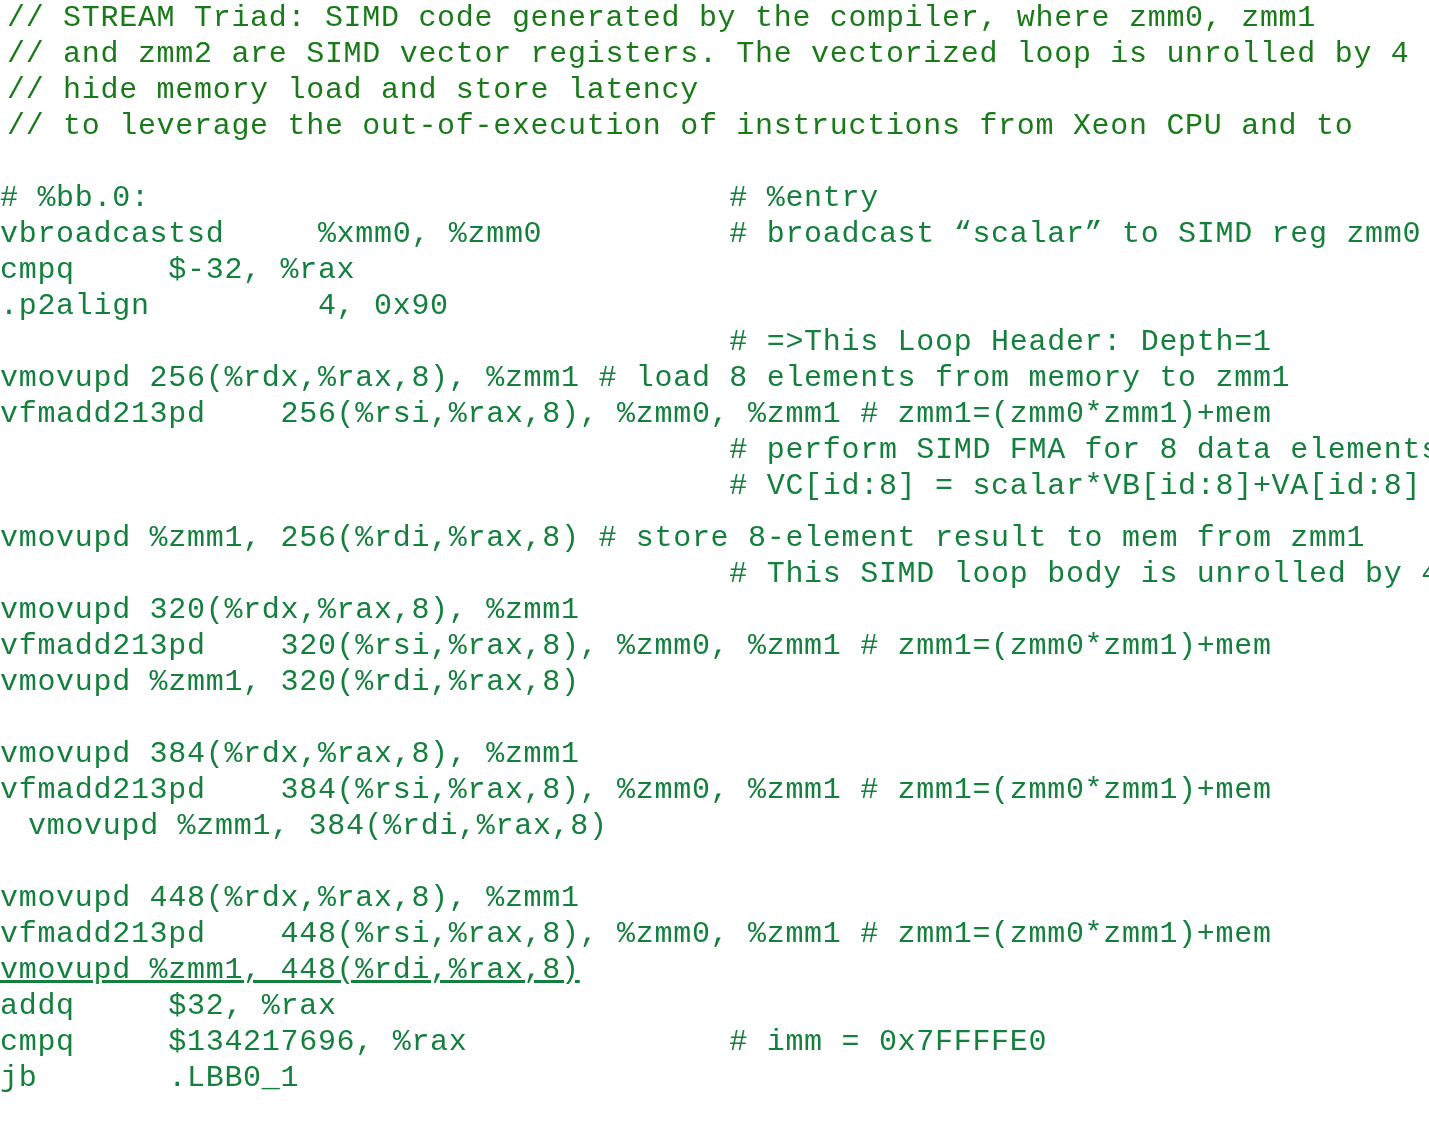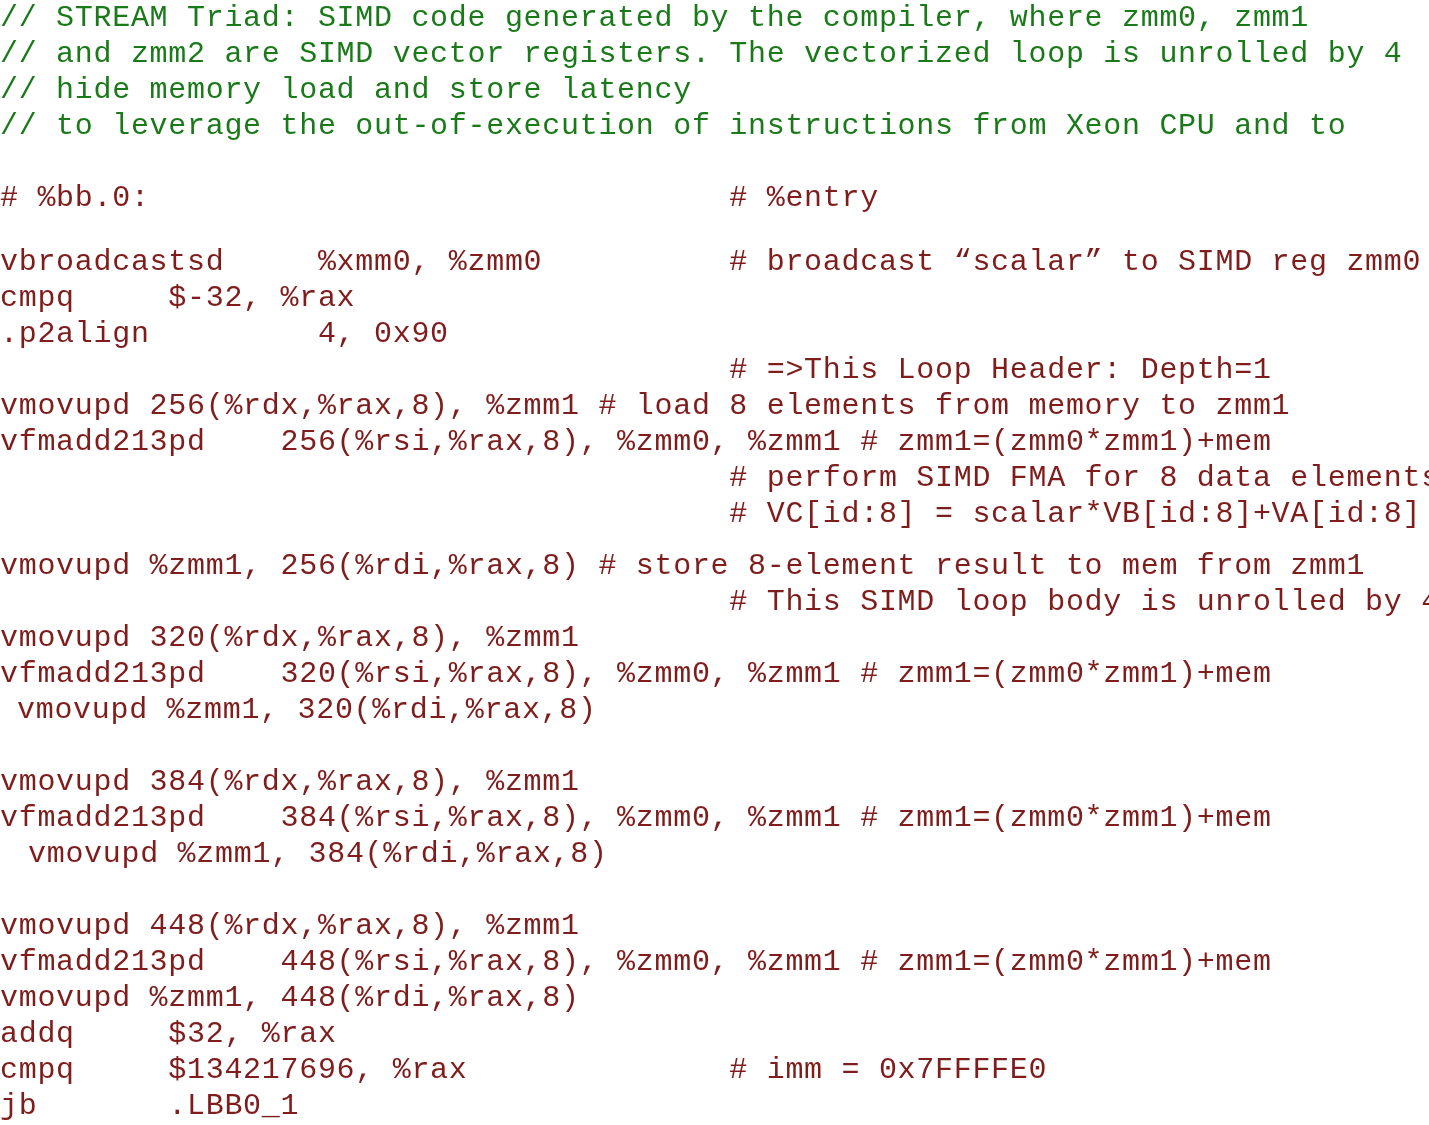--- a/index.html
+++ b/index.html
@@ -21,24 +21,25 @@
     width: 1429px;
   }
   .code-line {
     display: block;
     white-space: pre;
     font-family: "Liberation Mono", "DejaVu Sans Mono", monospace;
     font-size: 30px;
     line-height: 36px;
     height: 36px;
     letter-spacing: 0px;
-    color: #7f1d1d;
+    color: #15803d;
   }
   .code-line.comment-c {
     color: #1a7a1a;
+    padding-left: 7px;
   }
   .code-line.blank {
     color: transparent;
   }
   
   #listing {
     transform-origin: 0 0;
   }
 </style>
 </head>
@@ -47,38 +48,38 @@
 <div id="listing">
   <div id="header-block">
       <div class="code-line comment-c" style="letter-spacing: 0.697px;">// STREAM Triad: SIMD code generated by the compiler, where zmm0, zmm1</div>
       <div class="code-line comment-c" style="letter-spacing: 0.697px;">// and zmm2 are SIMD vector registers. The vectorized loop is unrolled by 4</div>
       <div class="code-line comment-c" style="letter-spacing: 0.697px;">// hide memory load and store latency</div>
       <div class="code-line comment-c" style="letter-spacing: 0.697px;">// to leverage the out-of-execution of instructions from Xeon CPU and to</div>
     </div>
   <div id="code-block">
       <div class="code-line blank" style="letter-spacing: 0.697px;">&nbsp;</div>
       <div class="code-line" style="letter-spacing: 0.697px;"># %bb.0:                               # %entry</div>
-      <div class="code-line" style="letter-spacing: 0.697px; margin-top: 28px;">vbroadcastsd     %xmm0, %zmm0          # broadcast “scalar” to SIMD reg zmm0</div>
+      <div class="code-line" style="letter-spacing: 0.697px;">vbroadcastsd     %xmm0, %zmm0          # broadcast “scalar” to SIMD reg zmm0</div>
       <div class="code-line" style="letter-spacing: 0.697px;">cmpq     $-32, %rax</div>
       <div class="code-line" style="letter-spacing: 0.697px;">.p2align         4, 0x90</div>
       <div class="code-line" style="letter-spacing: 0.697px;">                                       # =&gt;This Loop Header: Depth=1</div>
       <div class="code-line" style="letter-spacing: 0.697px; font-family: Liberation Mono, monospace;">vmovupd 256(%rdx,%rax,8), %zmm1 # load 8 elements from memory to zmm1</div>
       <div class="code-line" style="letter-spacing: 0.697px;">vfmadd213pd    256(%rsi,%rax,8), %zmm0, %zmm1 # zmm1=(zmm0*zmm1)+mem</div>
       <div class="code-line" style="letter-spacing: 0.697px;">                                       # perform SIMD FMA for 8 data elements</div>
       <div class="code-line" style="letter-spacing: 0.697px;">                                       # VC[id:8] = scalar*VB[id:8]+VA[id:8]</div>
       <div class="code-line" style="letter-spacing: 0.697px; margin-top: 16px;">vmovupd %zmm1, 256(%rdi,%rax,8) # store 8-element result to mem from zmm1</div>
       <div class="code-line" style="letter-spacing: 0.697px;">                                       # This SIMD loop body is unrolled by 4</div>
       <div class="code-line" style="letter-spacing: 0.697px;">vmovupd 320(%rdx,%rax,8), %zmm1</div>
       <div class="code-line" style="letter-spacing: 0.697px;">vfmadd213pd    320(%rsi,%rax,8), %zmm0, %zmm1 # zmm1=(zmm0*zmm1)+mem</div>
-      <div class="code-line" style="letter-spacing: 0.697px; margin-left: 17px;">vmovupd %zmm1, 320(%rdi,%rax,8)</div>
+      <div class="code-line" style="letter-spacing: 0.697px;">vmovupd %zmm1, 320(%rdi,%rax,8)</div>
       <div class="code-line blank" style="letter-spacing: 0.697px;">&nbsp;</div>
       <div class="code-line" style="letter-spacing: 0.697px;">vmovupd 384(%rdx,%rax,8), %zmm1</div>
       <div class="code-line" style="letter-spacing: 0.697px;">vfmadd213pd    384(%rsi,%rax,8), %zmm0, %zmm1 # zmm1=(zmm0*zmm1)+mem</div>
       <div class="code-line" style="letter-spacing: 0.697px; margin-left: 28px;">vmovupd %zmm1, 384(%rdi,%rax,8)</div>
       <div class="code-line blank" style="letter-spacing: 0.697px;">&nbsp;</div>
       <div class="code-line" style="letter-spacing: 0.697px;">vmovupd 448(%rdx,%rax,8), %zmm1</div>
       <div class="code-line" style="letter-spacing: 0.697px;">vfmadd213pd    448(%rsi,%rax,8), %zmm0, %zmm1 # zmm1=(zmm0*zmm1)+mem</div>
-      <div class="code-line" style="letter-spacing: 0.697px;">vmovupd %zmm1, 448(%rdi,%rax,8)</div>
+      <div class="code-line" style="letter-spacing: 0.697px; text-decoration: underline;">vmovupd %zmm1, 448(%rdi,%rax,8)</div>
       <div class="code-line" style="letter-spacing: 0.697px;">addq     $32, %rax</div>
       <div class="code-line" style="letter-spacing: 0.697px;">cmpq     $134217696, %rax              # imm = 0x7FFFFE0</div>
       <div class="code-line" style="letter-spacing: 0.697px;">jb       .LBB0_1</div>
     </div>
 </div>
 
 </body></html>

